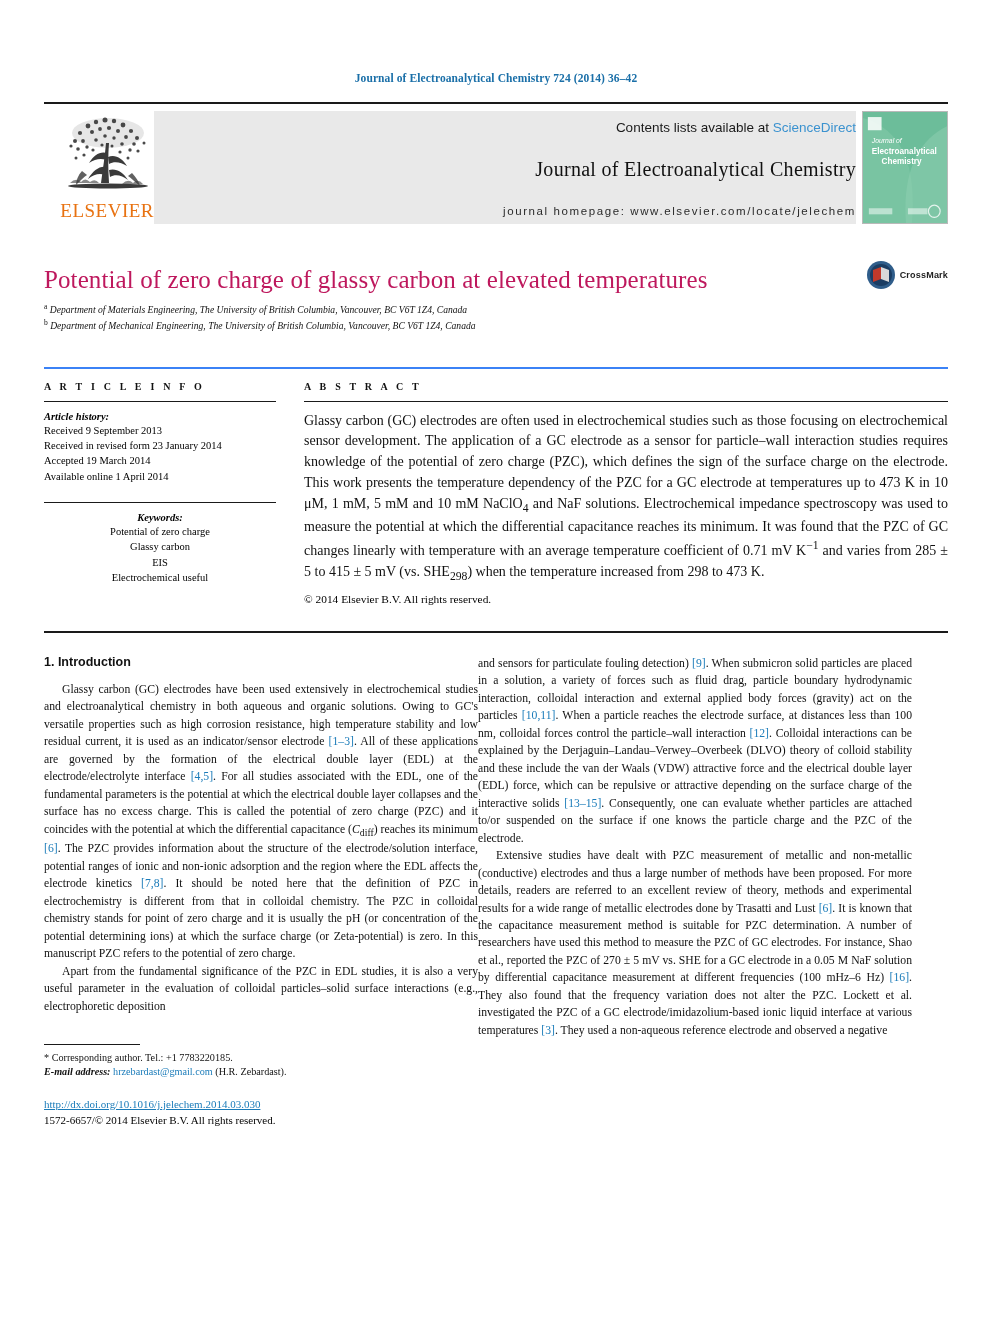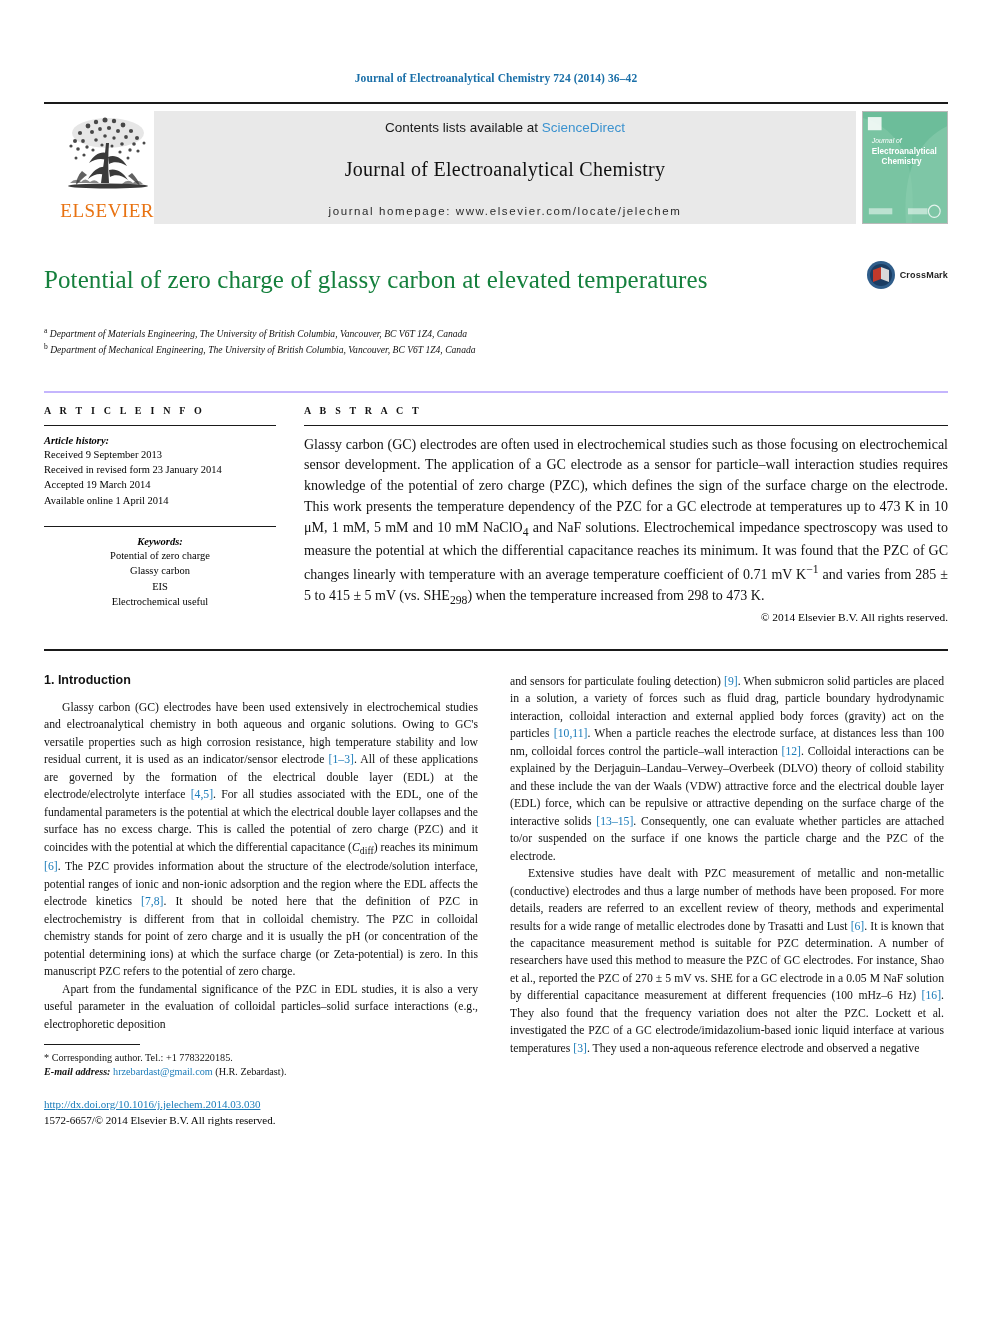--- a/index.html
+++ b/index.html
@@ -50,21 +50,21 @@
     font-family: "Liberation Serif", serif;
     font-size: 19px;
     letter-spacing: .5px;
     color: #e87211;
     font-weight: normal;
     margin-top: 1px;
   }
   .banner-center {
     flex: 1 1 auto;
     background: #e9e9e9;
-    text-align: center;
+    text-align: right;
     padding: 9px 0 7px 0;
     display: flex;
     flex-direction: column;
     justify-content: space-between;
   }
   .contents-line {
     font-family: "Liberation Sans", sans-serif;
     font-size: 13.5px;
     color: #1a1a1a;
   }
@@ -91,22 +91,22 @@
     position: relative;
     overflow: hidden;
   }
 
   
   .title-block { margin: 42px 44px 0 44px; position: relative; }
   .paper-title {
     font-family: "Liberation Serif", serif;
     font-size: 25px;
     font-weight: normal;
-    color: #15803d;
-    margin: 0 0 32px 0;
+    color: #be185d;
+    margin: 0 0 8px 0;
     letter-spacing: .1px;
     max-width: 790px;
   }
   .authors {
     font-family: "Liberation Serif", serif;
     font-size: 16.5px;
     color: #111;
     margin-bottom: 10px;
   }
   .authors sup { color: #1a7bb9; font-size: 10.5px; }
@@ -130,21 +130,21 @@
     font-family: "Liberation Sans", sans-serif;
     font-size: 9px;
     font-weight: bold;
     color: #222;
     letter-spacing: .2px;
   }
 
   
   .info-abstract {
     margin: 34px 44px 0 44px;
-    border-top: 2px solid #c4b5fd;
+    border-top: 2px solid #3b82f6;
     padding-top: 12px;
     display: flex;
     gap: 28px;
   }
   .col-info { width: 232px; flex: 0 0 232px; }
   .col-abs  { flex: 1 1 auto; }
   .sec-head {
     font-family: "Liberation Serif", serif;
     font-size: 10px;
     font-weight: bold;
@@ -165,32 +165,30 @@
   }
   .kw-block { margin-top: 18px; text-align: center; }
 
   .abs-text {
     font-size: 14px;
     line-height: 1.48;
     text-align: justify;
     color: #111;
   }
   .copyright-line {
-    text-align: right;
     font-size: 11.4px;
-    margin-top: 2px;
+    margin-top: 8px;
   }
 
   
   .body-wrap {
     margin: 26px 44px 0 44px;
     border-top: 2px solid #1a1a1a;
     padding-top: 22px;
     display: flex;
-    gap: 32px;
   }
   .bcol { width: 434px; flex: 0 0 434px; }
   .sec-title {
     font-family: "Liberation Sans", sans-serif;
     font-size: 12.5px;
     font-weight: bold;
     color: #111;
     margin: 0 0 12px 0;
   }
   .para {

